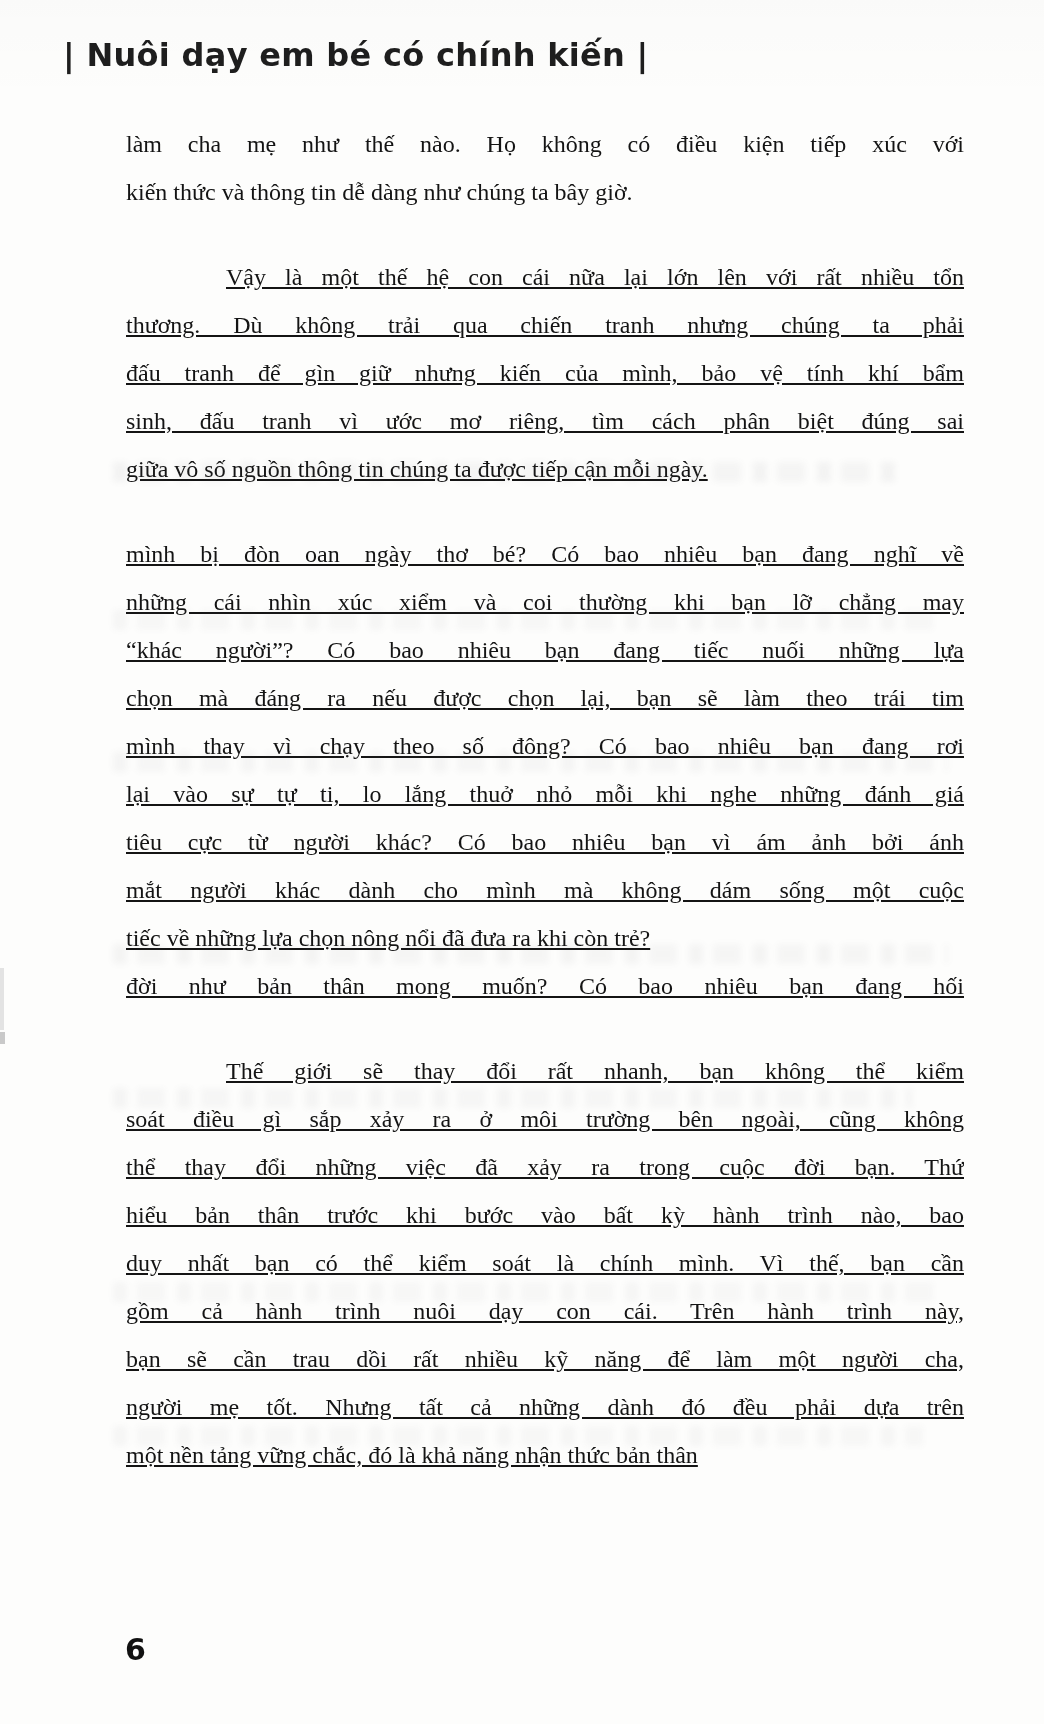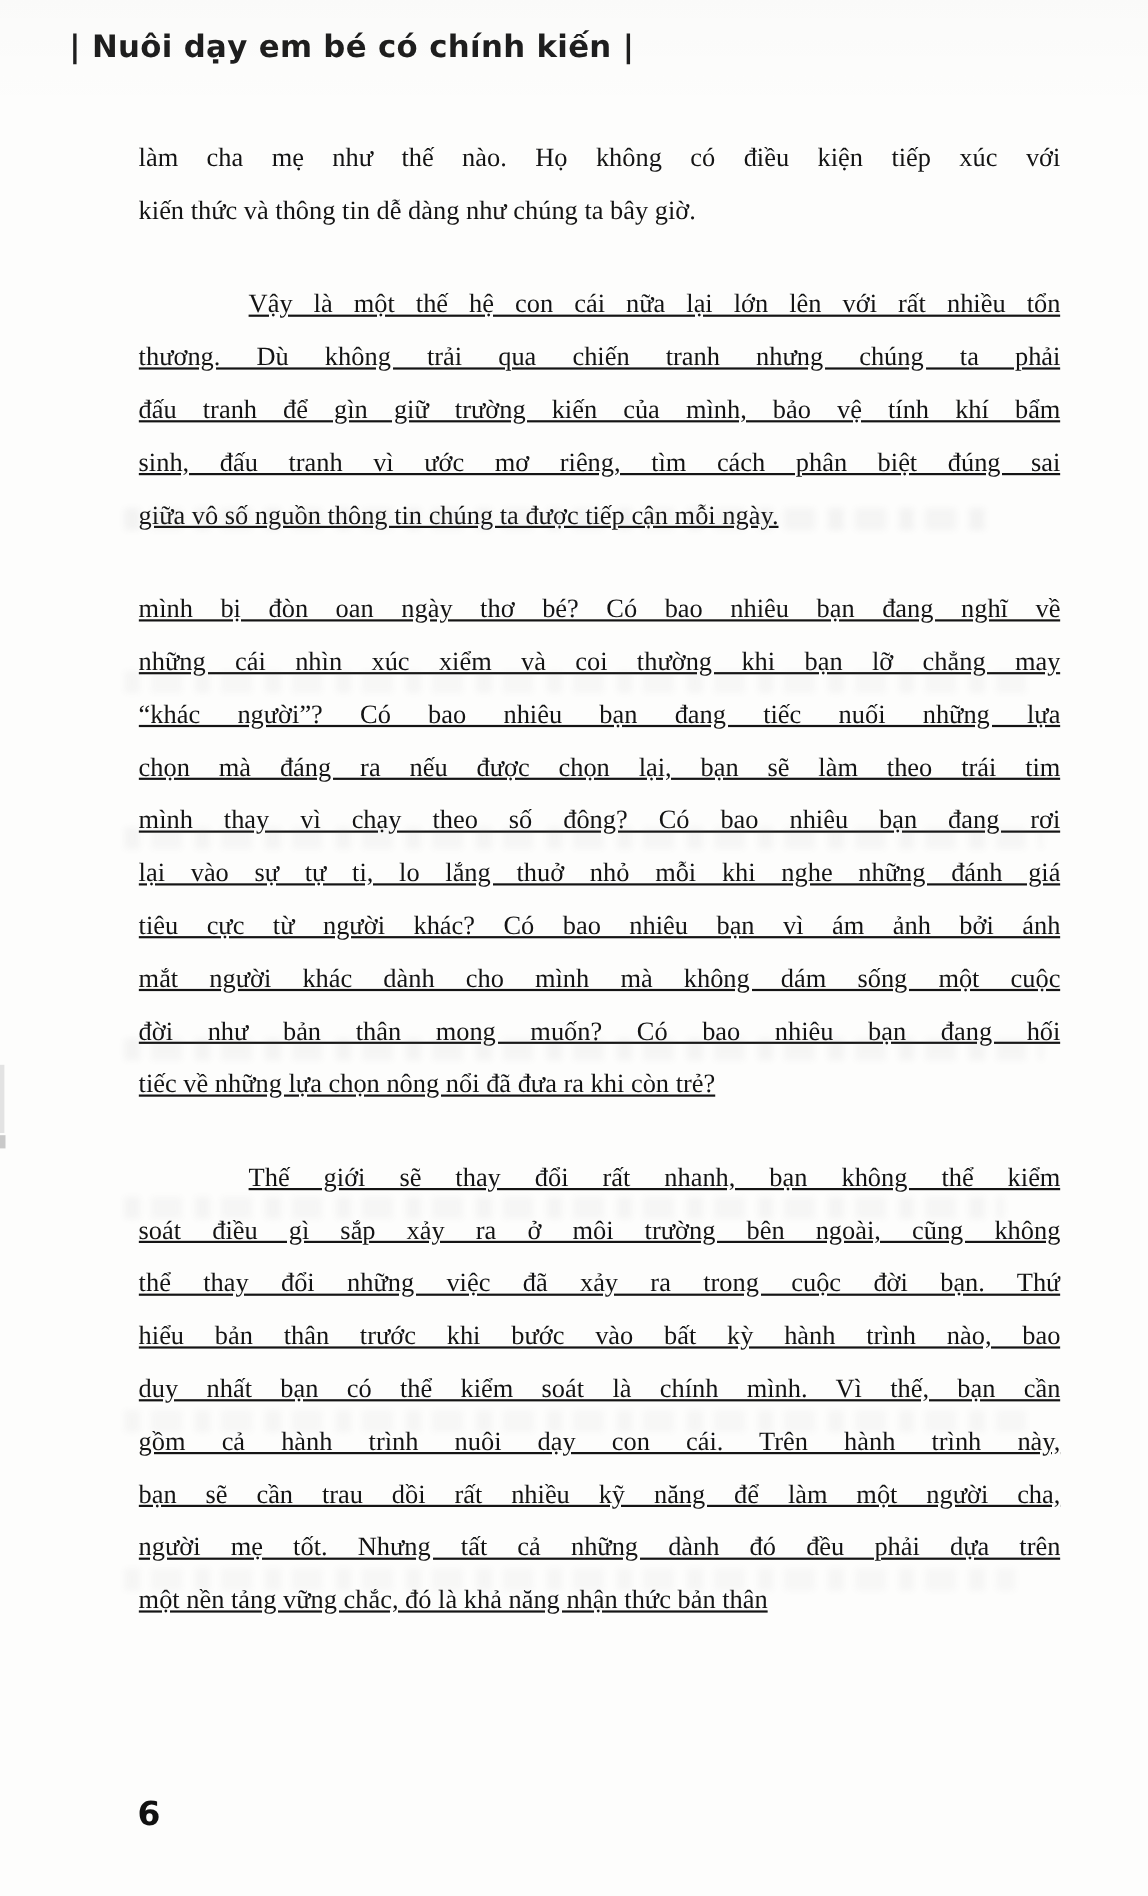--- a/index.html
+++ b/index.html
@@ -17,24 +17,24 @@
   .page {
     position: absolute;
     inset: 0;
     background:
       linear-gradient(180deg, rgba(0,0,0,0.012) 0%, rgba(0,0,0,0) 6%),
       #fdfdfc;
   }
   .scan-header {
     position: absolute;
     left: 63px;
-    top: 26px;
+    top: 36px;
     font-family: "DejaVu Sans", "Liberation Sans", sans-serif;
     font-weight: 700;
-    font-size: 28px;
+    font-size: 32px;
     color: #1e1e1e;
     letter-spacing: 0.3px;
     white-space: nowrap;
   }
   .text-body {
     position: absolute;
     left: 126px;
     top: 120px;
     width: 838px;
     font-size: 24px;
@@ -101,35 +101,35 @@
   <div class="scan-header">| Nuôi dạy em bé có chính kiến |</div>
 
   <div class="text-body">
       <div class="para">
         <div class="line fill">làm cha mẹ như thế nào. Họ không có điều kiện tiếp xúc với</div>
         <div class="line">kiến thức và thông tin dễ dàng như chúng ta bây giờ.</div>
       </div>
       <div class="para">
         <div class="line fill first-indent">Vậy là một thế hệ con cái nữa lại lớn lên với rất nhiều tổn</div>
         <div class="line fill">thương. Dù không trải qua chiến tranh nhưng chúng ta phải</div>
-        <div class="line fill">đấu tranh để gìn giữ trường kiến của mình, bảo vệ tính khí bẩm</div>
+        <div class="line fill">đấu tranh để gìn giữ nhưng kiến của mình, bảo vệ tính khí bẩm</div>
         <div class="line fill">sinh, đấu tranh vì ước mơ riêng, tìm cách phân biệt đúng sai</div>
         <div class="line">giữa vô số nguồn thông tin chúng ta được tiếp cận mỗi ngày.</div>
       </div>
       <div class="para">
         <div class="line fill">mình bị đòn oan ngày thơ bé? Có bao nhiêu bạn đang nghĩ về</div>
         <div class="line fill">những cái nhìn xúc xiểm và coi thường khi bạn lỡ chẳng may</div>
         <div class="line fill">“khác người”? Có bao nhiêu bạn đang tiếc nuối những lựa</div>
         <div class="line fill">chọn mà đáng ra nếu được chọn lại, bạn sẽ làm theo trái tim</div>
         <div class="line fill">mình thay vì chạy theo số đông? Có bao nhiêu bạn đang rơi</div>
         <div class="line fill">lại vào sự tự ti, lo lắng thuở nhỏ mỗi khi nghe những đánh giá</div>
         <div class="line fill">tiêu cực từ người khác? Có bao nhiêu bạn vì ám ảnh bởi ánh</div>
         <div class="line fill">mắt người khác dành cho mình mà không dám sống một cuộc</div>
+        <div class="line">tiếc về những lựa chọn nông nổi đã đưa ra khi còn trẻ?</div>
         <div class="line fill">đời như bản thân mong muốn? Có bao nhiêu bạn đang hối</div>
-        <div class="line">tiếc về những lựa chọn nông nổi đã đưa ra khi còn trẻ?</div>
       </div>
       <div class="para">
         <div class="line fill first-indent">Thế giới sẽ thay đổi rất nhanh, bạn không thể kiểm</div>
         <div class="line fill">soát điều gì sắp xảy ra ở môi trường bên ngoài, cũng không</div>
         <div class="line fill">thể thay đổi những việc đã xảy ra trong cuộc đời bạn. Thứ</div>
         <div class="line fill">hiểu bản thân trước khi bước vào bất kỳ hành trình nào, bao</div>
         <div class="line fill">duy nhất bạn có thể kiểm soát là chính mình. Vì thế, bạn cần</div>
         <div class="line fill">gồm cả hành trình nuôi dạy con cái. Trên hành trình này,</div>
         <div class="line fill">bạn sẽ cần trau dồi rất nhiều kỹ năng để làm một người cha,</div>
         <div class="line fill">người mẹ tốt. Nhưng tất cả những dành đó đều phải dựa trên</div>

